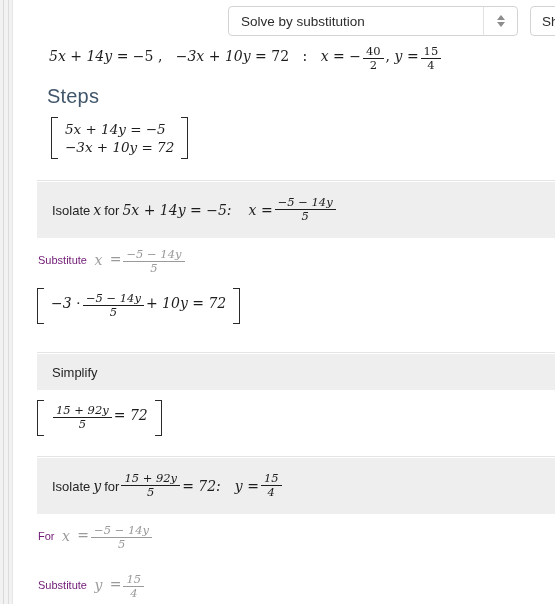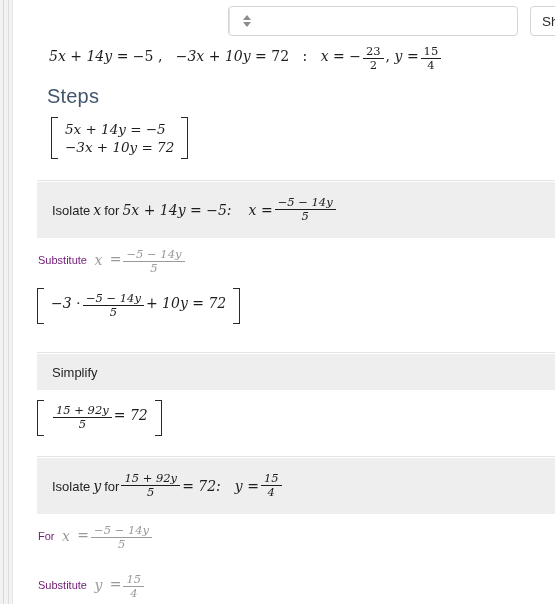--- a/index.html
+++ b/index.html
@@ -244,40 +244,41 @@
   <div class="gutter">
     <div class="gutter-line-a"></div>
     <div class="gutter-line-b"></div>
   </div>
   <div class="page-edge"></div>
 
   <div class="content">
 
     <div class="toolbar">
       <div class="select-box">
+        <div class="select-label">Solve by substitution</div>
         <div class="select-stepper">
           <div class="tri-up"></div>
           <div class="tri-down"></div>
         </div>
       </div>
       <div class="show-btn">Sho</div>
     </div>
 
     <div class="query-line math">
       <span class="mi">5x + 14y</span>
       <span> = </span>
       <span>−5</span>
       <span>,</span>
       <span>&nbsp;</span>
       <span class="mi">−3x + 10y</span>
       <span> = </span>
       <span>72</span>
       <span class="colon">:</span>
       <span class="mi">x =</span>
-      <span>−</span><span class="frac"><span class="num">23</span><span class="den">2</span></span><span>,</span>
+      <span>−</span><span class="frac"><span class="num">40</span><span class="den">2</span></span><span>,</span>
       <span class="mi">y =</span><span class="frac"><span class="num">15</span><span class="den">4</span></span>
     </div>
 
     <div class="steps-head">Steps</div>
 
     <div class="system-matrix">
       <span class="brk">
         <span class="bar l"></span>
         <span class="body">
           <span class="math mi">5x + 14y =  −5</span>

